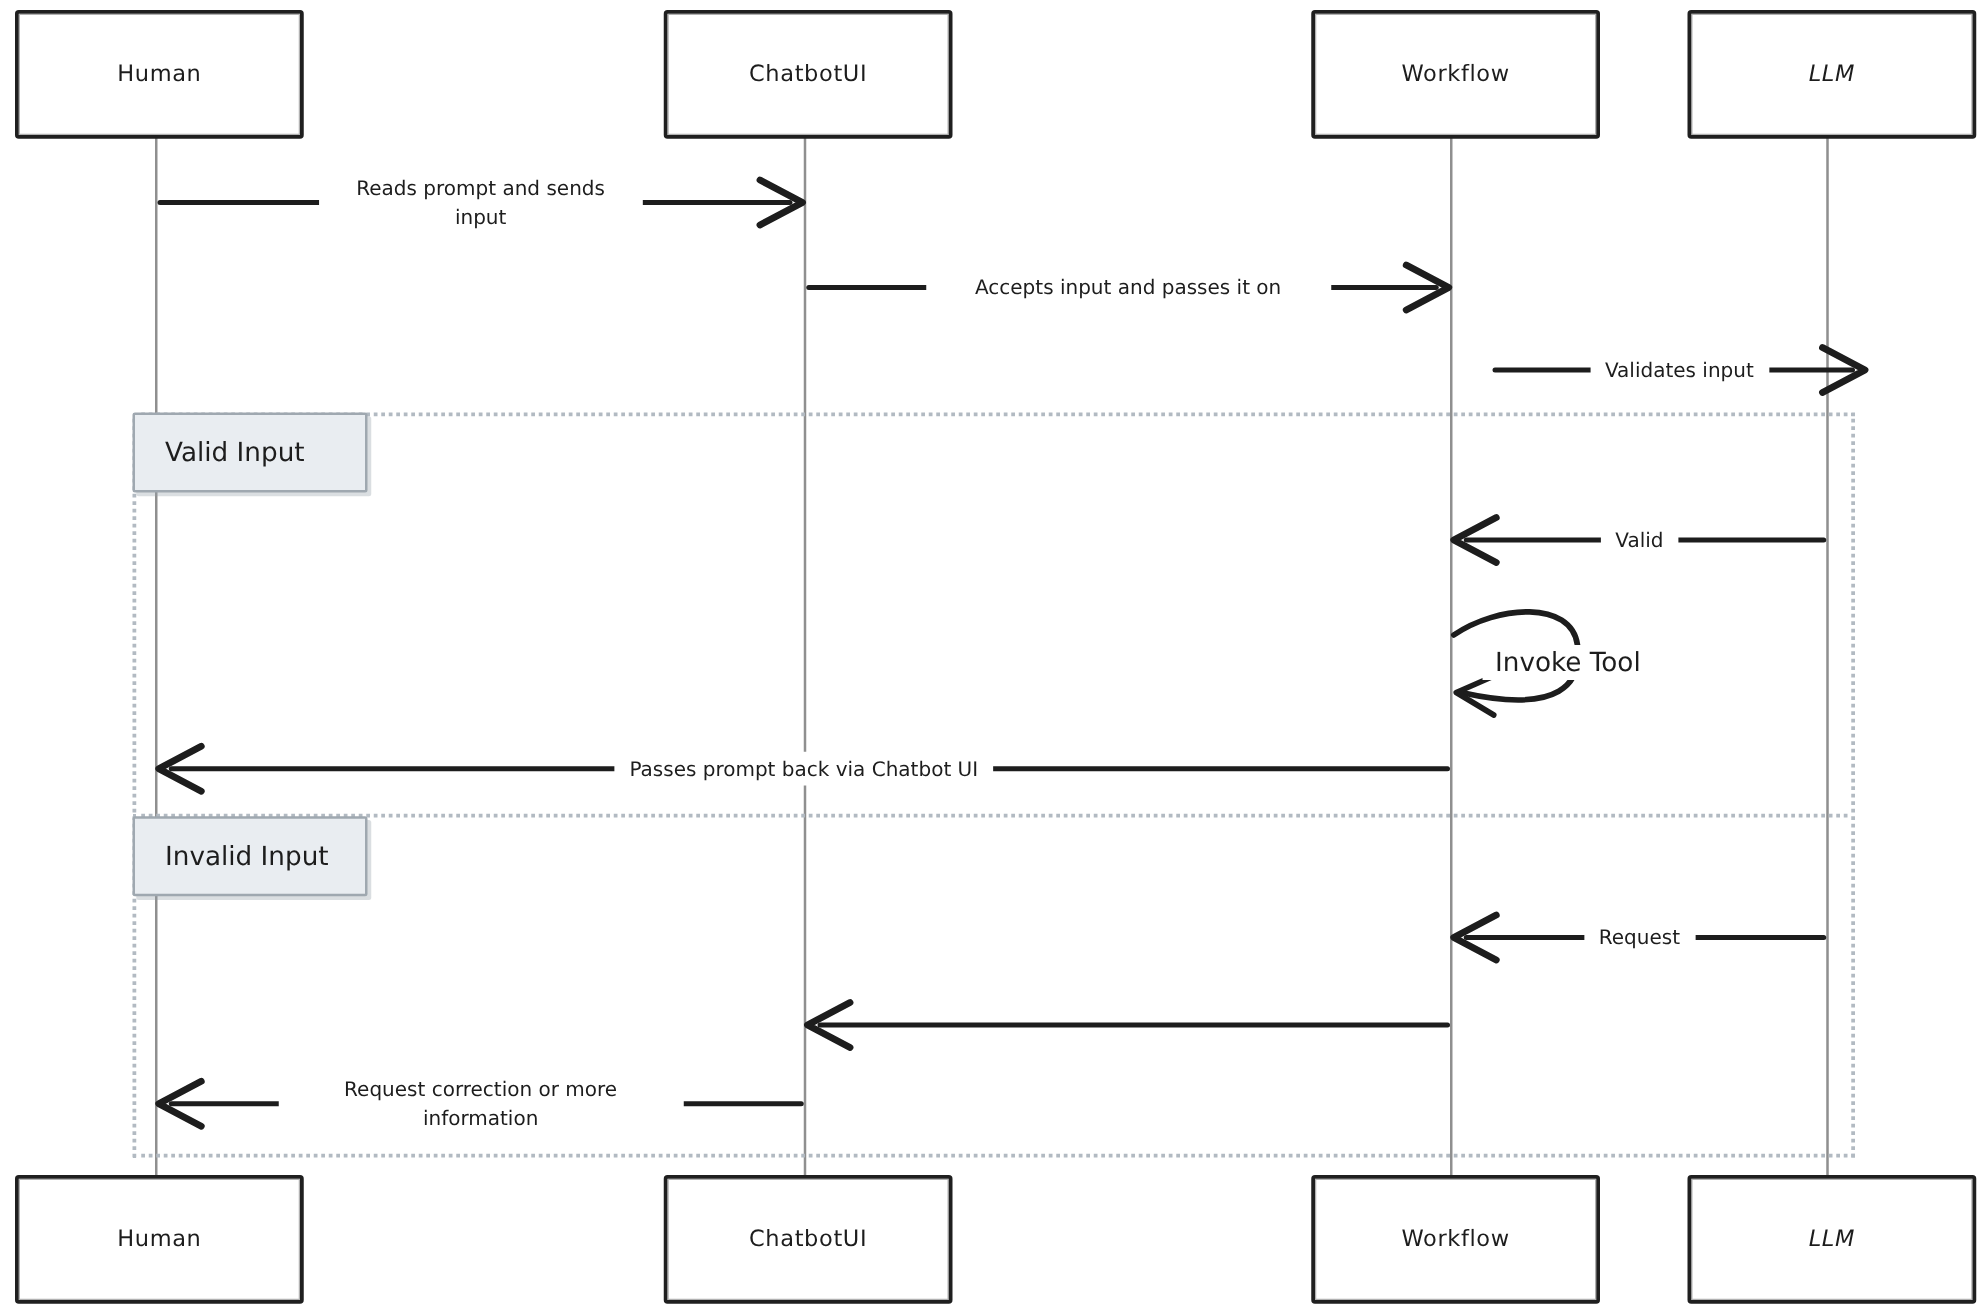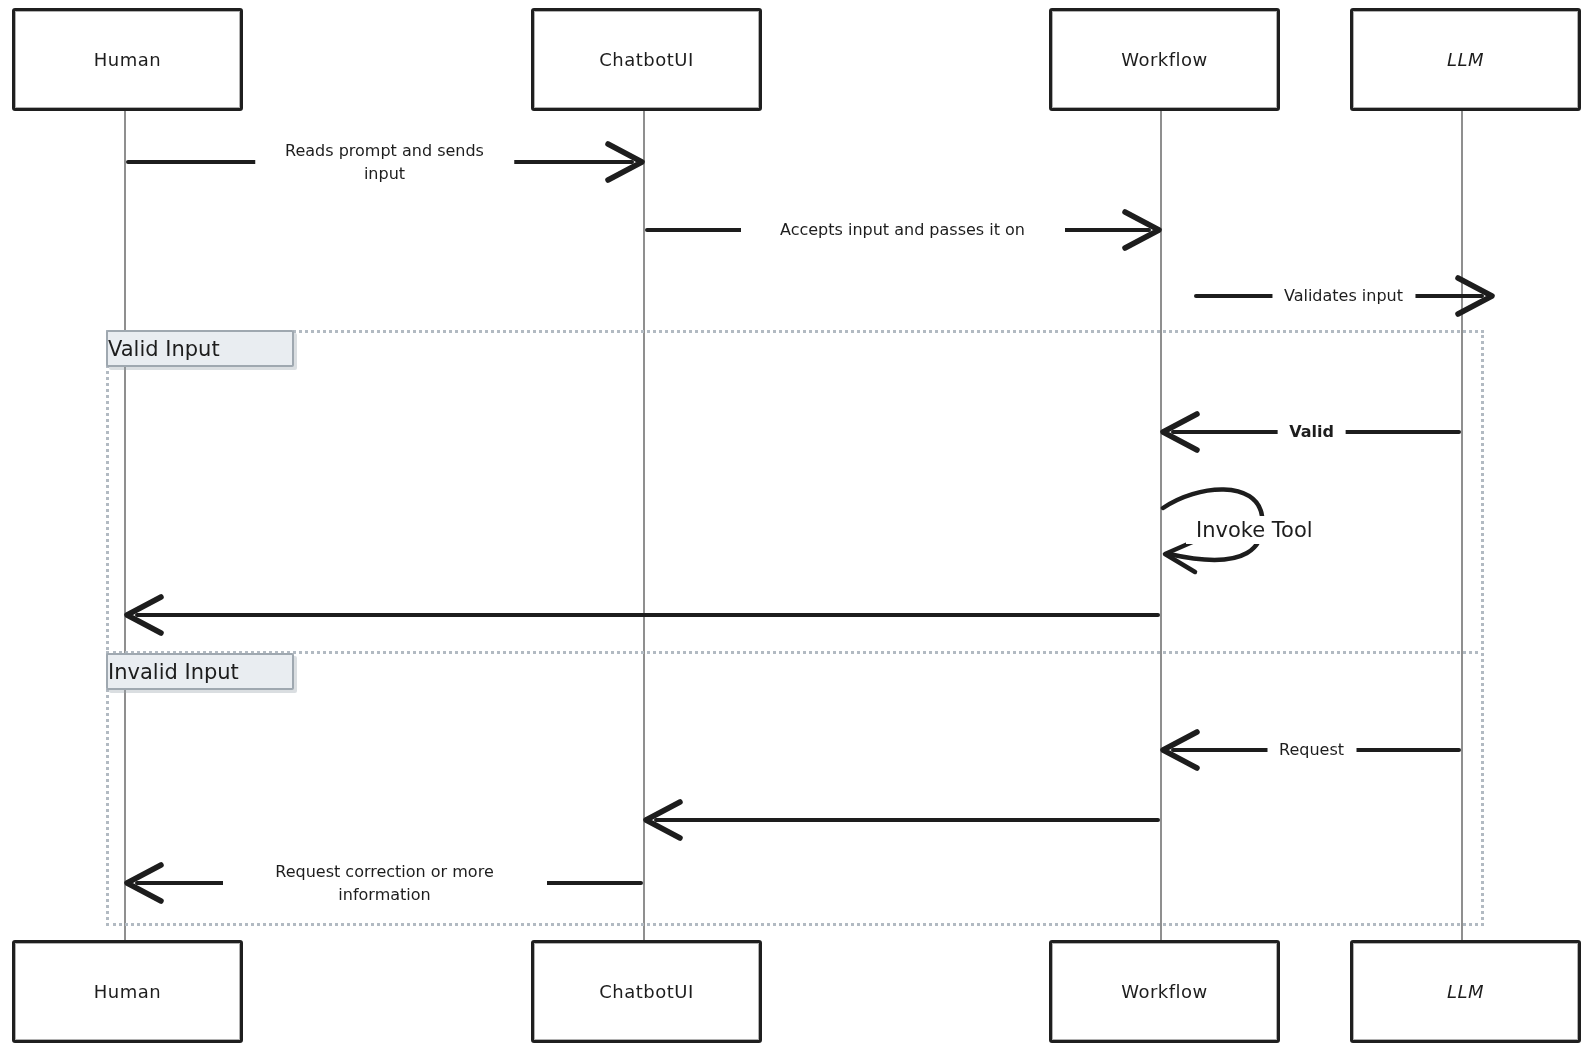--- a/index.html
+++ b/index.html
@@ -56,27 +56,28 @@
     top: 651px;
     width: 1372px;
     height: 0;
     border-top: 3px dotted #b2bac2;
     z-index: 2;
   }
   .alt-label {
     position: absolute;
     left: 106px;
     width: 188px;
-    height: 37px;
+    height: 64px;
     background: #e9edf1;
     border: 2px solid #9fa8b0;
     border-radius: 2px;
     box-shadow: 3px 3px 0 rgba(150,160,170,0.35);
     display: flex;
     align-items: center;
+    padding-left: 24px;
     box-sizing: border-box;
     font-size: 21px;
     z-index: 6;
   }
 
   
   .msg { position: absolute; height: 80px; z-index: 4; }
   .msg-line {
     position: absolute;
     top: 38px;
@@ -185,39 +186,40 @@
   </div>
 
   <div class="msg right" style="left:1161px;top:256px;width:301px;margin-left:32px;">
     <div class="msg-line"></div>
     <svg class="msg-head" viewBox="0 0 42 44">
         <path d="M4 4 L38 22 L4 40" fill="none" stroke="#1d1d1d" stroke-width="5.5" stroke-linecap="round" stroke-linejoin="round"></path>
       </svg>
     <div class="msg-label">Validates input</div>
   </div>
 
-  <div class="msg left" style="left:1161px;top:392px;width:301px;font-weight:bold;">
+  <div class="msg left" style="left:1161px;top:392px;width:301px;">
     <div class="msg-line"></div>
     <svg class="msg-head" viewBox="0 0 42 44">
         <path d="M38 4 L4 22 L38 40" fill="none" stroke="#1d1d1d" stroke-width="5.5" stroke-linecap="round" stroke-linejoin="round"></path>
       </svg>
     <div class="msg-label">Valid</div>
   </div>
 
   <svg class="self-loop" viewBox="0 0 135 108">
     <path d="M 10 28 C 45 4, 104 0, 109 36 C 113 66, 96 92, 16 74" fill="none" stroke="#1d1d1d" stroke-width="4.5" stroke-linecap="round" stroke-linejoin="round"></path>
     <path d="M 44 60 L 12 74 L 42 92" fill="none" stroke="#1d1d1d" stroke-width="4.5" stroke-linecap="round" stroke-linejoin="round"></path>
   </svg>
   <div class="self-loop-label">Invoke Tool</div>
 
   <div class="msg left" style="left:125px;top:575px;width:1036px;">
     <div class="msg-line"></div>
     <svg class="msg-head" viewBox="0 0 42 44">
         <path d="M38 4 L4 22 L38 40" fill="none" stroke="#1d1d1d" stroke-width="5.5" stroke-linecap="round" stroke-linejoin="round"></path>
       </svg>
+    <div class="msg-label">Passes prompt back via Chatbot UI</div>
   </div>
 
   <div class="msg left" style="left:1161px;top:710px;width:301px;">
     <div class="msg-line"></div>
     <svg class="msg-head" viewBox="0 0 42 44">
         <path d="M38 4 L4 22 L38 40" fill="none" stroke="#1d1d1d" stroke-width="5.5" stroke-linecap="round" stroke-linejoin="round"></path>
       </svg>
     <div class="msg-label">Request</div>
   </div>
 

